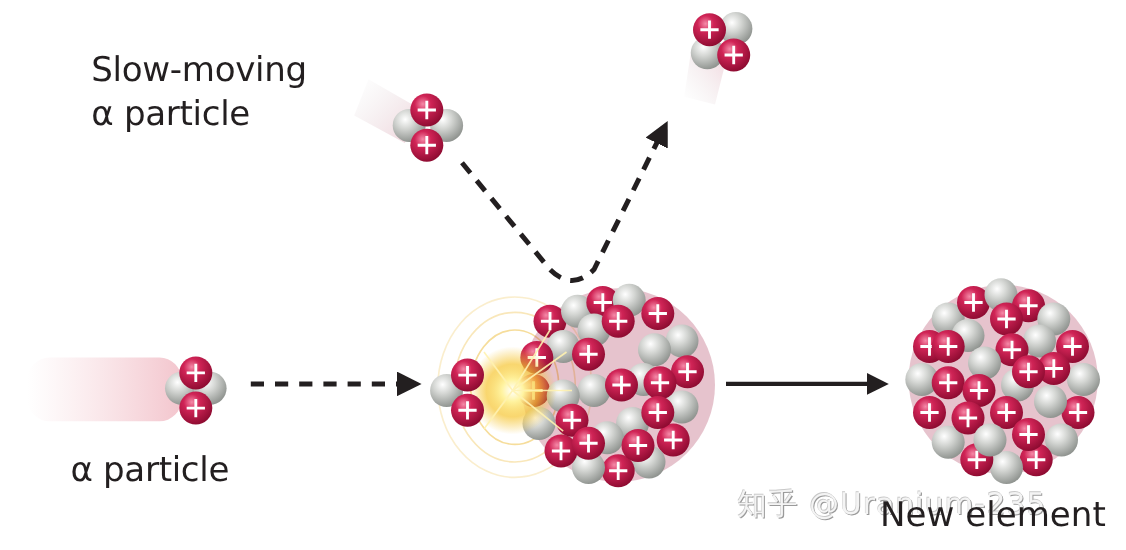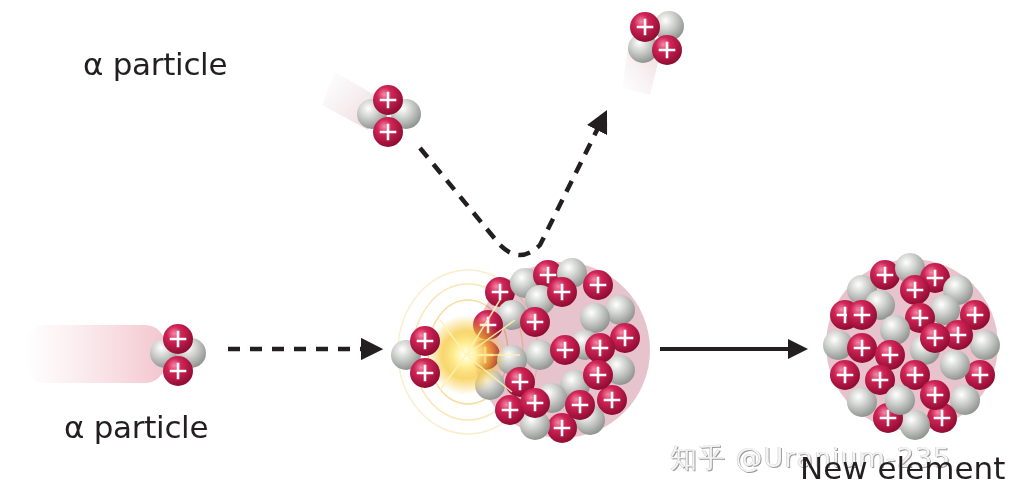--- a/index.html
+++ b/index.html
@@ -187,20 +187,21 @@
     <use href="#proton" x="935" y="338"></use>
     <use href="#neutron" x="955" y="365"></use>
     <use href="#proton" x="880" y="380"></use>
     <use href="#proton" x="915" y="375"></use>
     <use href="#neutron" x="900" y="400"></use>
     <use href="#proton" x="935" y="395"></use>
   </g>
 </svg>
 
 <div class="label" style="left:83px; top:44px;">
+  <span class="line">Slow-moving</span>
   <span class="line">α particle</span>
 </div>
 
 <div class="label" style="left:64px; top:407px;">
   <span class="line">α particle</span>
 </div>
 
 <div class="watermark">知乎 @Uranium-235</div>
 
 <div class="newel">New element</div>

